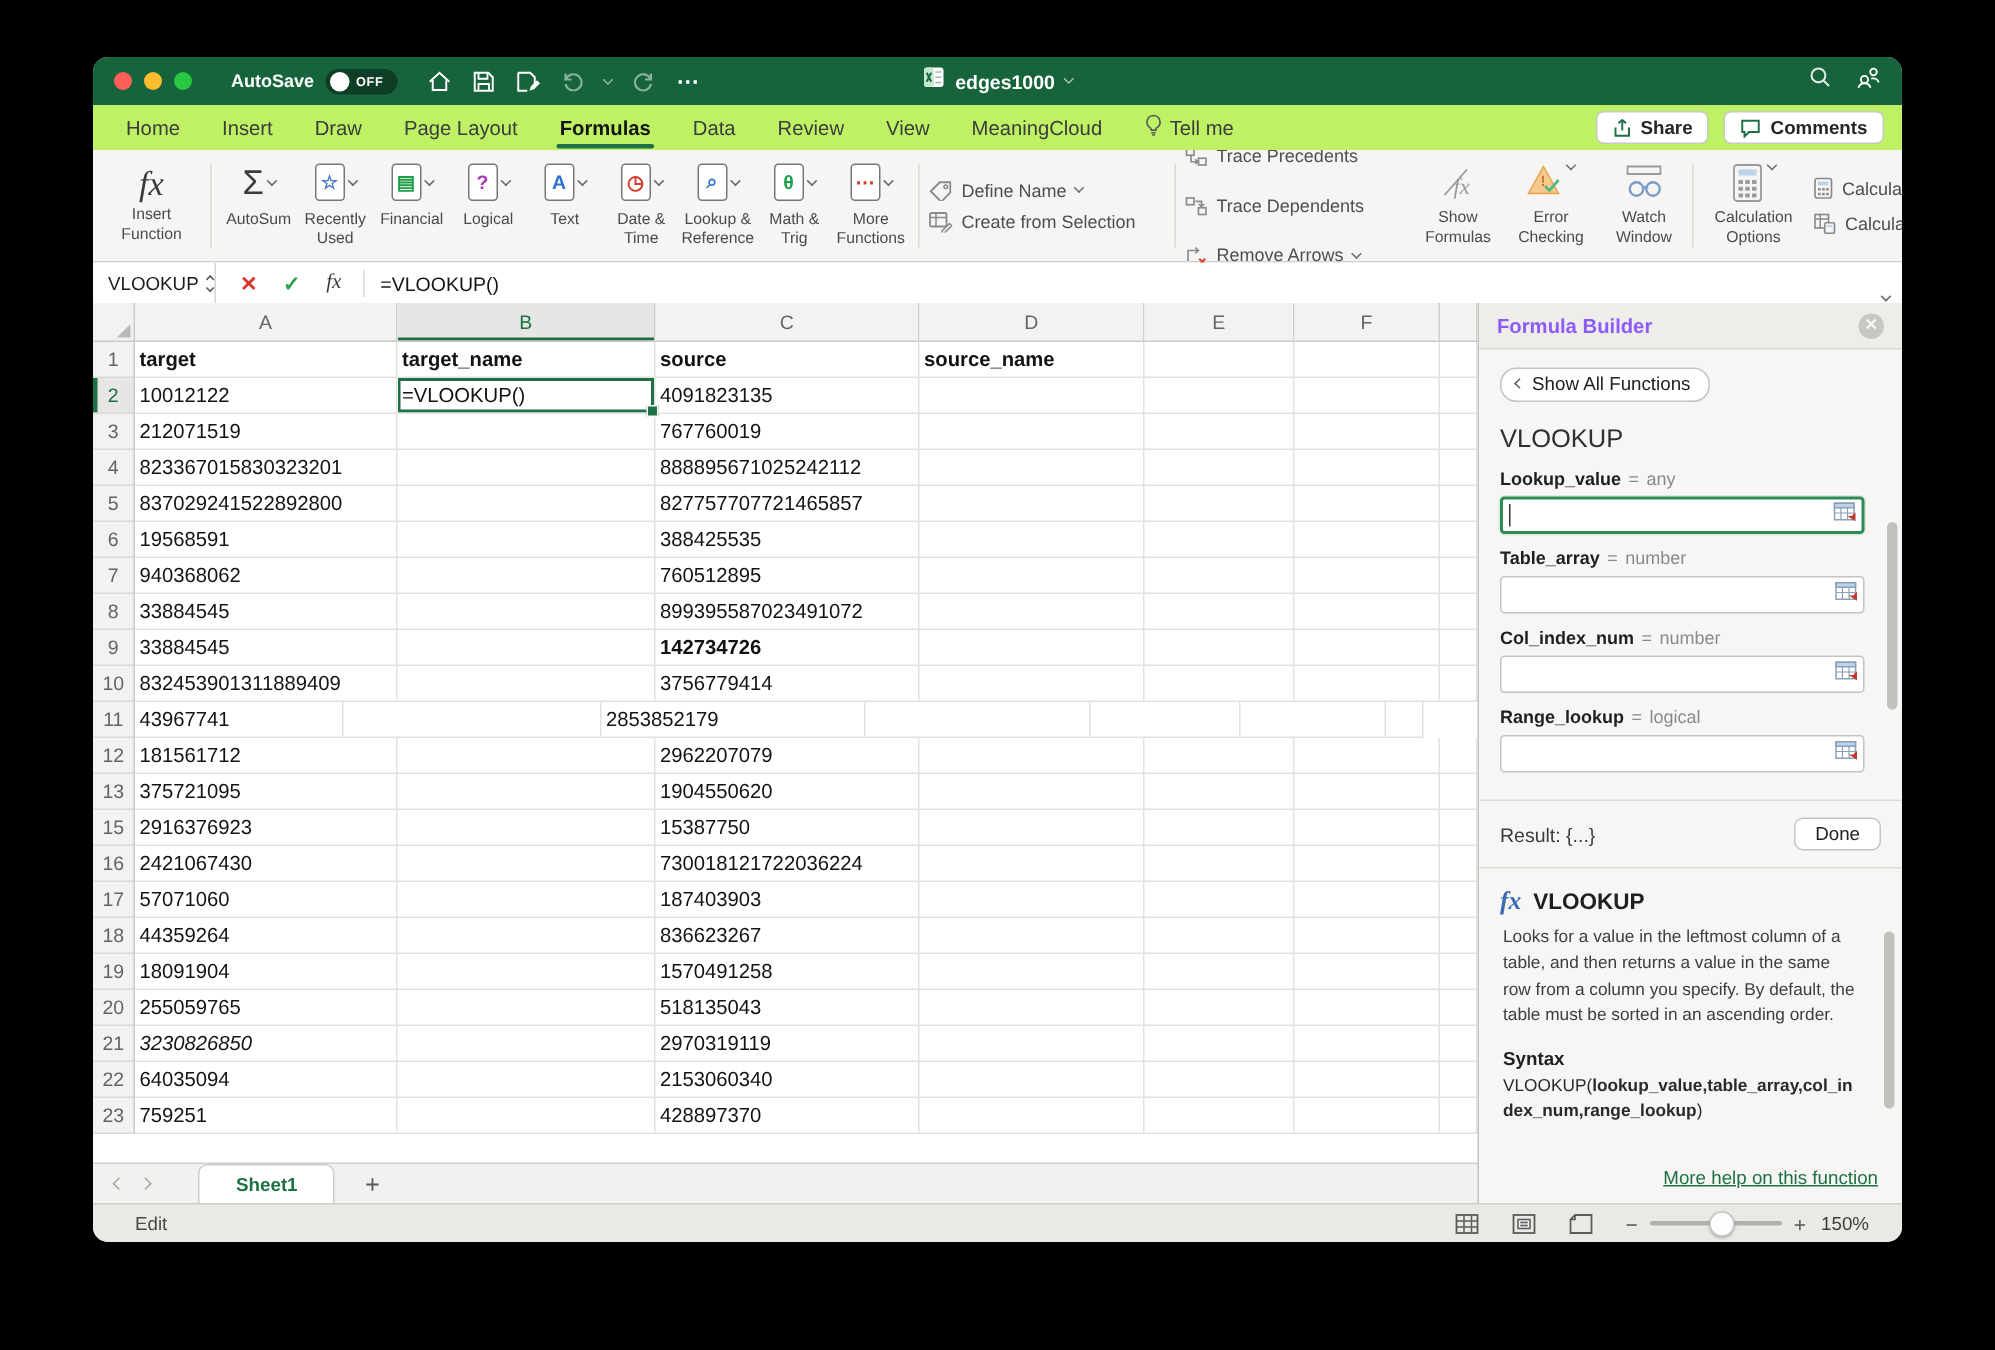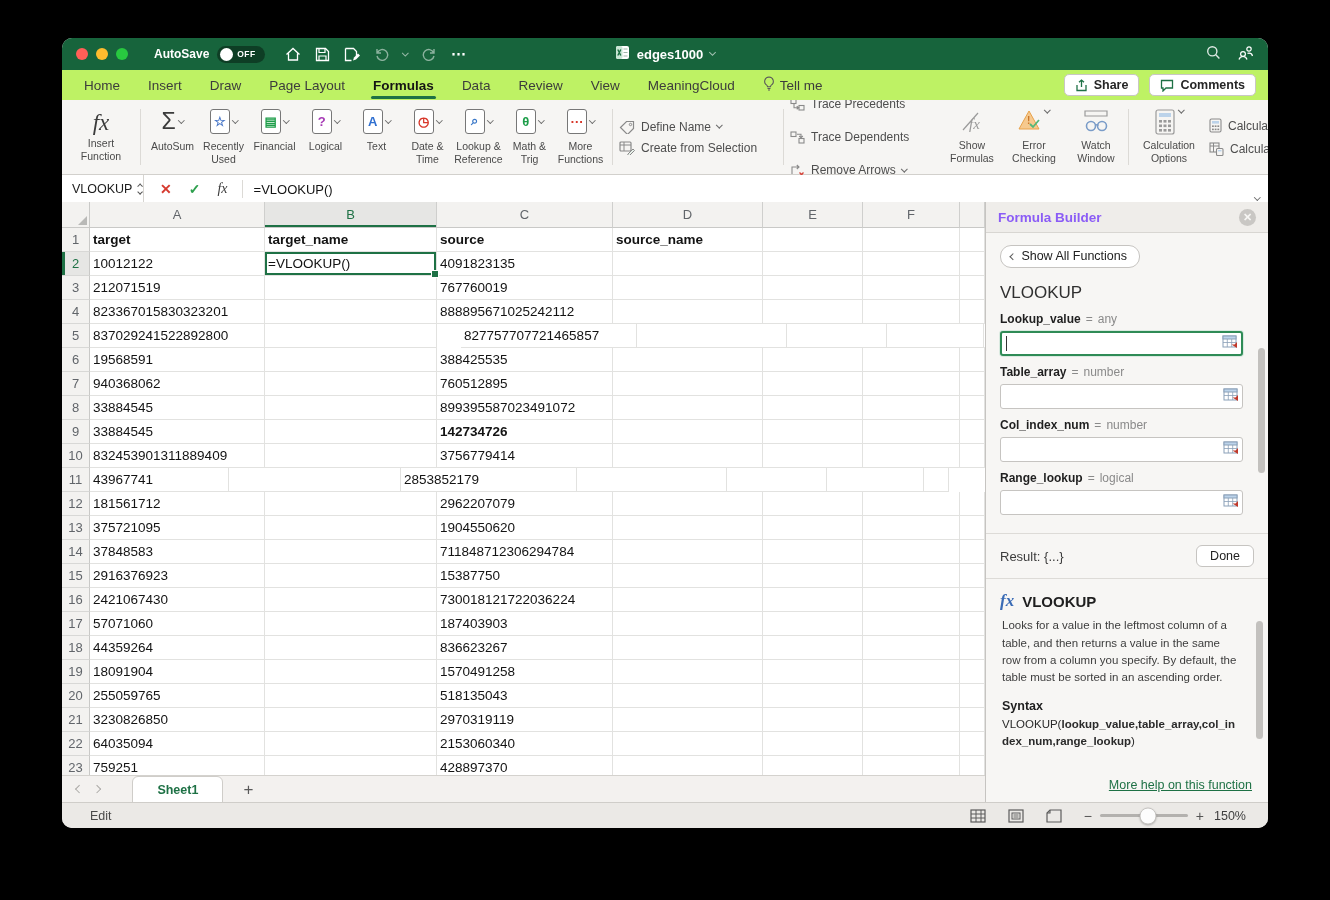--- a/index.html
+++ b/index.html
@@ -537,21 +537,21 @@
           <div class="g-cell" style="width: 176px;">888895671025242112</div>
           <div class="g-cell" style="width: 150px;"></div>
           <div class="g-cell" style="width: 100px;"></div>
           <div class="g-cell" style="width: 97px;"></div>
           <div class="g-cell" style="width: 25px;"></div>
         </div>
         <div class="g-row">
           <div class="g-gut">5</div>
           <div class="g-cell" style="width: 175px;">837029241522892800</div>
           <div class="g-cell" style="width: 172px;"></div>
-          <div class="g-cell" style="width: 176px; margin-left: 24px;">827757707721465857</div>
+          <div class="g-cell" style="width: 176px;">827757707721465857</div>
           <div class="g-cell" style="width: 150px;"></div>
           <div class="g-cell" style="width: 100px;"></div>
           <div class="g-cell" style="width: 97px;"></div>
           <div class="g-cell" style="width: 25px;"></div>
         </div>
         <div class="g-row">
           <div class="g-gut">6</div>
           <div class="g-cell" style="width: 175px;">19568591</div>
           <div class="g-cell" style="width: 172px;"></div>
           <div class="g-cell" style="width: 176px;">388425535</div>
@@ -624,30 +624,20 @@
           <div class="g-gut">13</div>
           <div class="g-cell" style="width: 175px;">375721095</div>
           <div class="g-cell" style="width: 172px;"></div>
           <div class="g-cell" style="width: 176px;">1904550620</div>
           <div class="g-cell" style="width: 150px;"></div>
           <div class="g-cell" style="width: 100px;"></div>
           <div class="g-cell" style="width: 97px;"></div>
           <div class="g-cell" style="width: 25px;"></div>
         </div>
         <div class="g-row">
-          <div class="g-gut">14</div>
-          <div class="g-cell" style="width: 175px;">37848583</div>
-          <div class="g-cell" style="width: 172px;"></div>
-          <div class="g-cell" style="width: 176px;">711848712306294784</div>
-          <div class="g-cell" style="width: 150px;"></div>
-          <div class="g-cell" style="width: 100px;"></div>
-          <div class="g-cell" style="width: 97px;"></div>
-          <div class="g-cell" style="width: 25px;"></div>
-        </div>
-        <div class="g-row">
           <div class="g-gut">15</div>
           <div class="g-cell" style="width: 175px;">2916376923</div>
           <div class="g-cell" style="width: 172px;"></div>
           <div class="g-cell" style="width: 176px;">15387750</div>
           <div class="g-cell" style="width: 150px;"></div>
           <div class="g-cell" style="width: 100px;"></div>
           <div class="g-cell" style="width: 97px;"></div>
           <div class="g-cell" style="width: 25px;"></div>
         </div>
         <div class="g-row">
@@ -695,21 +685,21 @@
           <div class="g-cell" style="width: 175px;">255059765</div>
           <div class="g-cell" style="width: 172px;"></div>
           <div class="g-cell" style="width: 176px;">518135043</div>
           <div class="g-cell" style="width: 150px;"></div>
           <div class="g-cell" style="width: 100px;"></div>
           <div class="g-cell" style="width: 97px;"></div>
           <div class="g-cell" style="width: 25px;"></div>
         </div>
         <div class="g-row">
           <div class="g-gut">21</div>
-          <div class="g-cell" style="width: 175px;">3230826850</div>
+          <div class="g-cell" style="width: 175px; font-style: italic;">3230826850</div>
           <div class="g-cell" style="width: 172px;"></div>
           <div class="g-cell" style="width: 176px;">2970319119</div>
           <div class="g-cell" style="width: 150px;"></div>
           <div class="g-cell" style="width: 100px;"></div>
           <div class="g-cell" style="width: 97px;"></div>
           <div class="g-cell" style="width: 25px;"></div>
         </div>
         <div class="g-row">
           <div class="g-gut">22</div>
           <div class="g-cell" style="width: 175px;">64035094</div>

